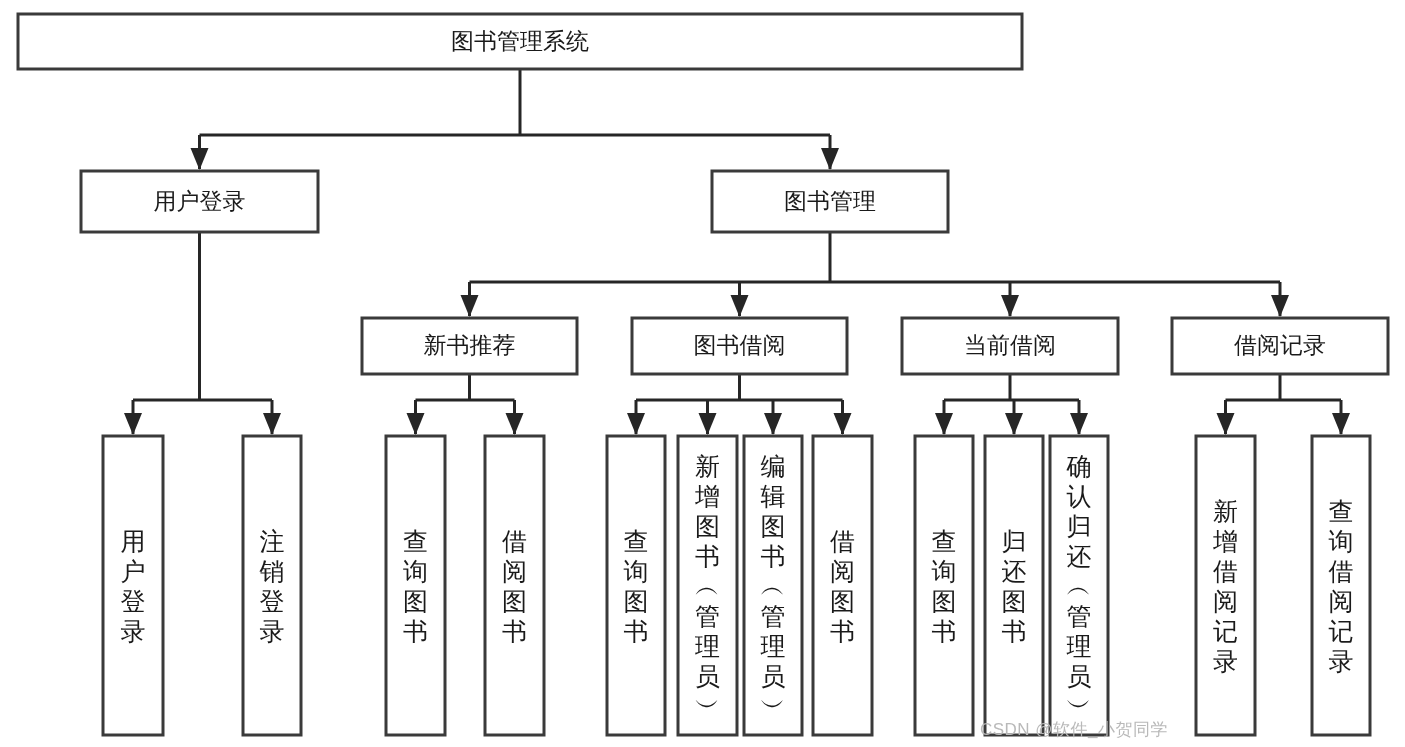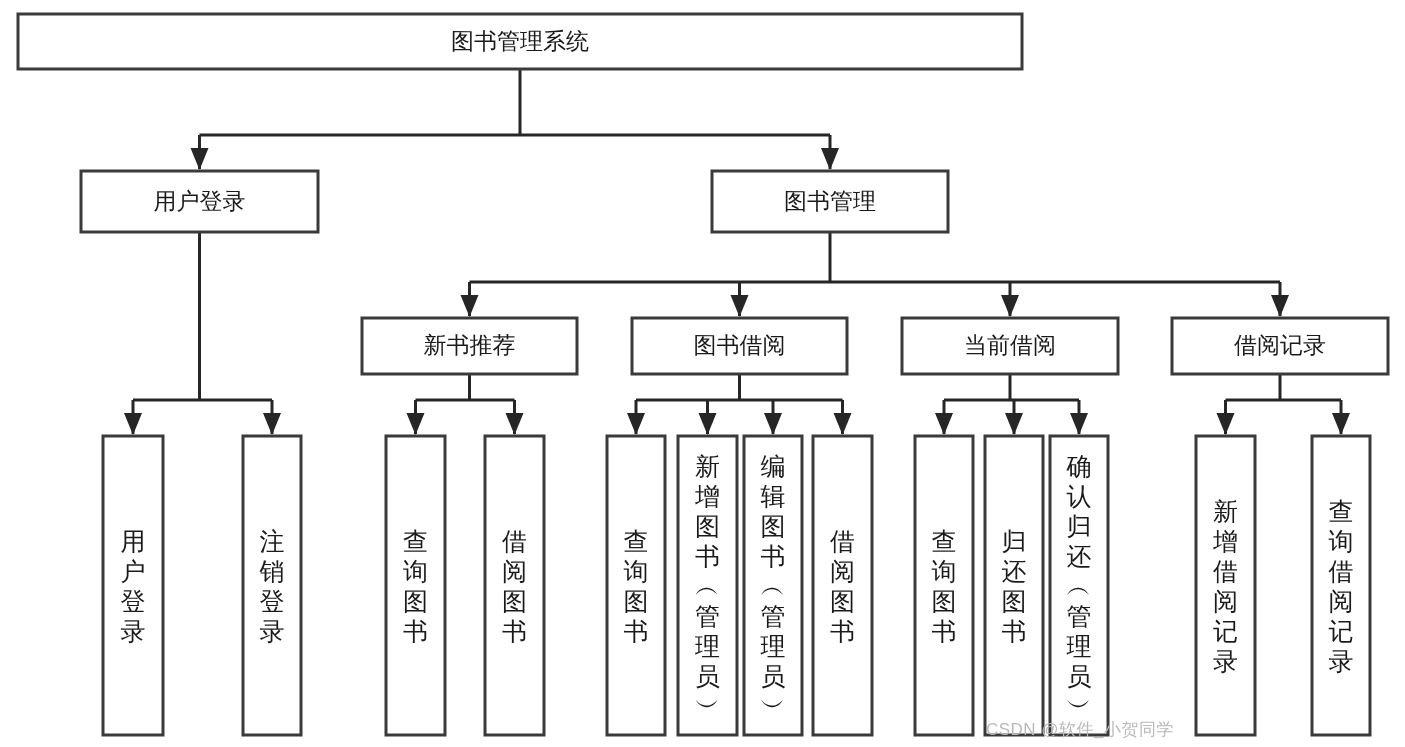--- a/index.html
+++ b/index.html
@@ -49,21 +49,21 @@
     dominant-baseline: middle;
   }
   .node-label-v {
     font-family: "Liberation Sans", "DejaVu Sans", sans-serif;
     font-size: 25px;
     fill: #1a1a1a;
     text-anchor: middle;
   }
   .watermark {
     position: absolute;
-    right: 18px;
+    right: 24px;
     bottom: 6px;
     font-family: "Liberation Sans", "DejaVu Sans", sans-serif;
     font-size: 17px;
     color: #b9b9b9;
     letter-spacing: 0.5px;
     white-space: nowrap;
     pointer-events: none;
     margin-left: 32px;
   }
 </style>

